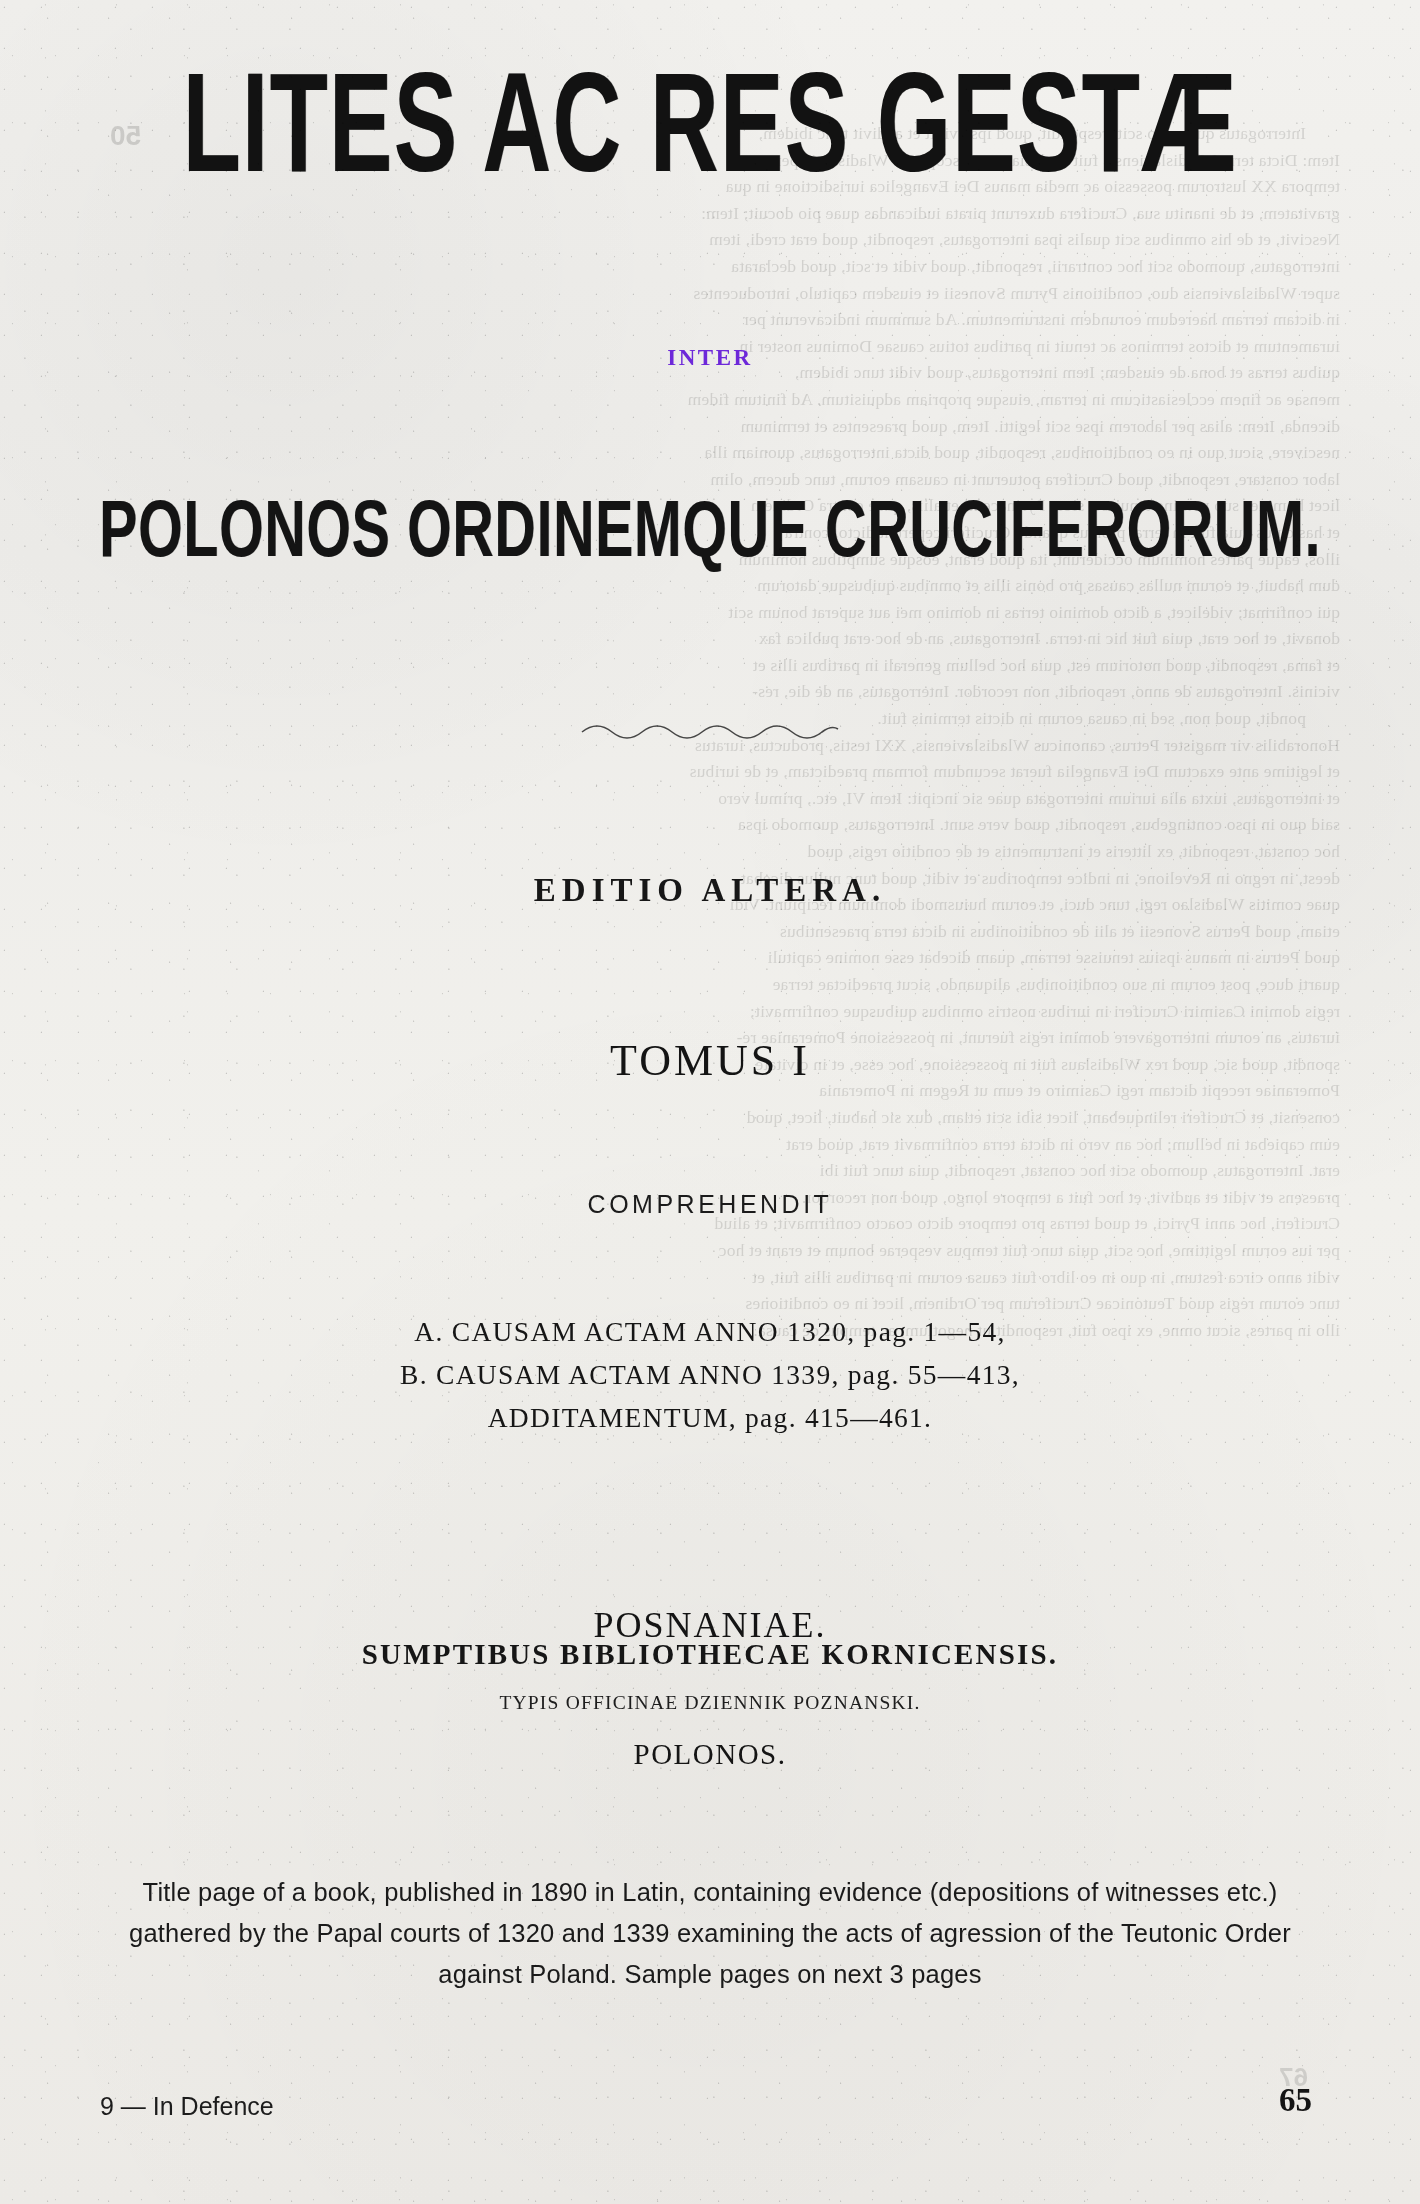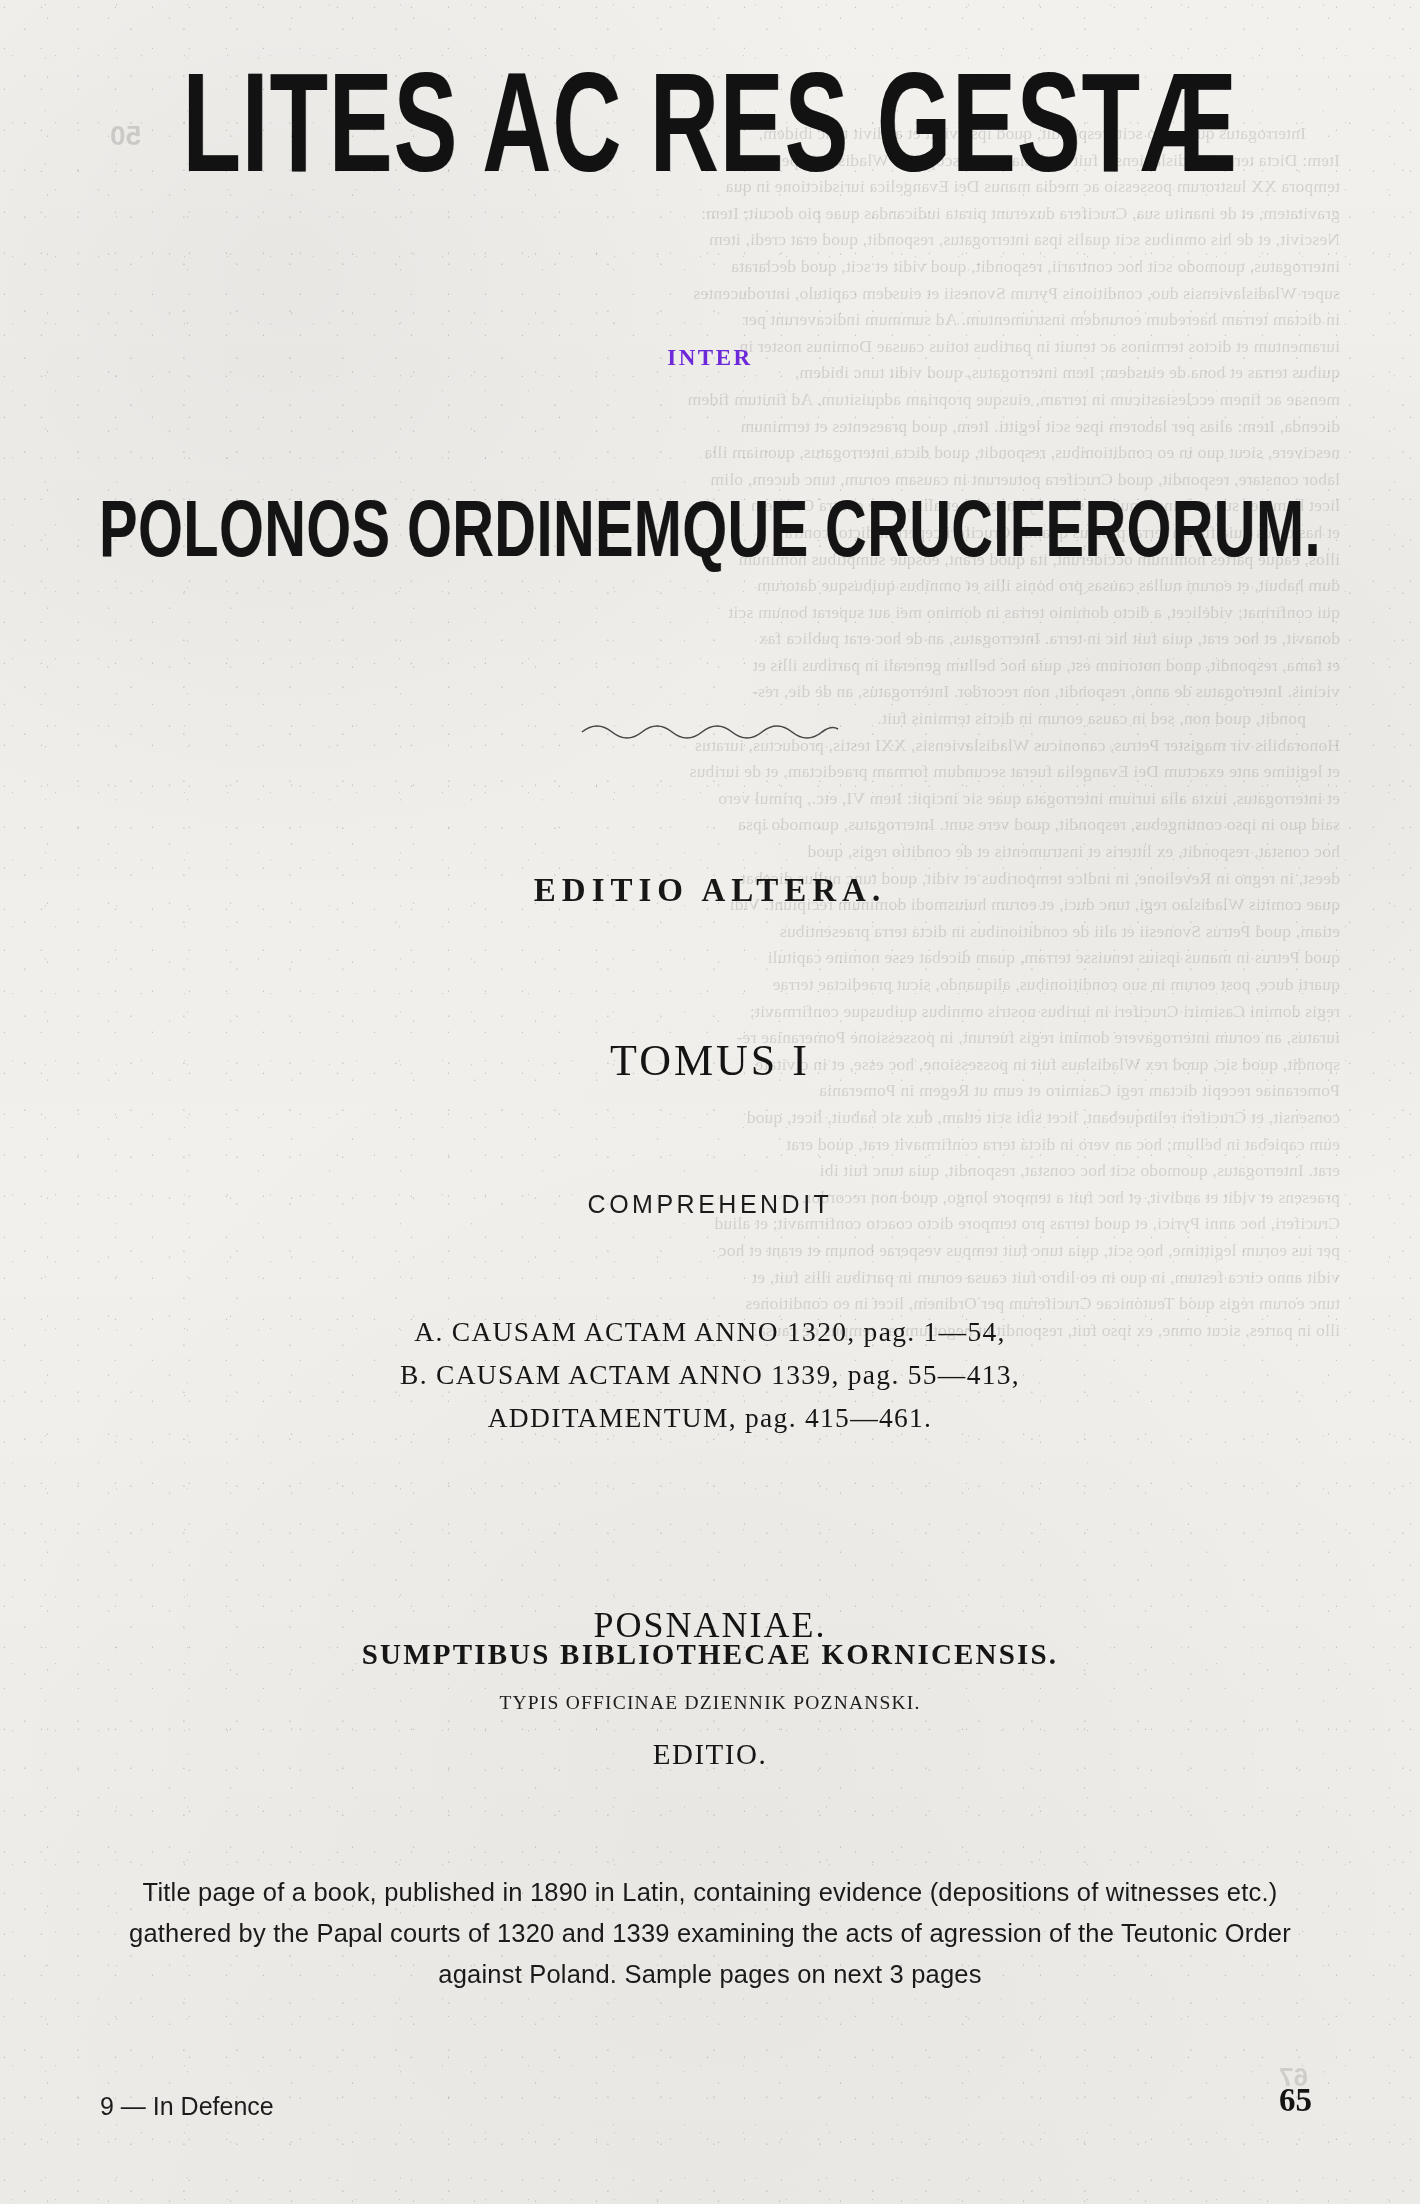--- a/index.html
+++ b/index.html
@@ -356,21 +356,21 @@
 
   <div class="contents">
     <div class="line">A. CAUSAM ACTAM ANNO 1320, pag. 1—54,</div>
     <div class="line">B. CAUSAM ACTAM ANNO 1339, pag. 55—413,</div>
     <div class="line">ADDITAMENTUM, pag. 415—461.</div>
   </div>
 
   <div class="place">POSNANIAE.</div>
   <div class="sumptibus">SUMPTIBUS BIBLIOTHECAE KORNICENSIS.</div>
   <div class="typis">TYPIS OFFICINAE DZIENNIK POZNANSKI.</div>
-  <div class="year">EDITIO.</div>
+  <div class="year">POLONOS.</div>
 
   <div class="caption">Title page of a book, published in 1890 in Latin, containing evidence (depositions of witnesses etc.) gathered by the Papal courts of 1320 and 1339 examining the acts of agression of the Teutonic Order against Poland. Sample pages on next 3 pages</div>
 
   <div class="footer-left">9 — In Defence</div>
   <div class="footer-right">65</div>
 
 </div>
 
 <div class="speckle"></div>
 

